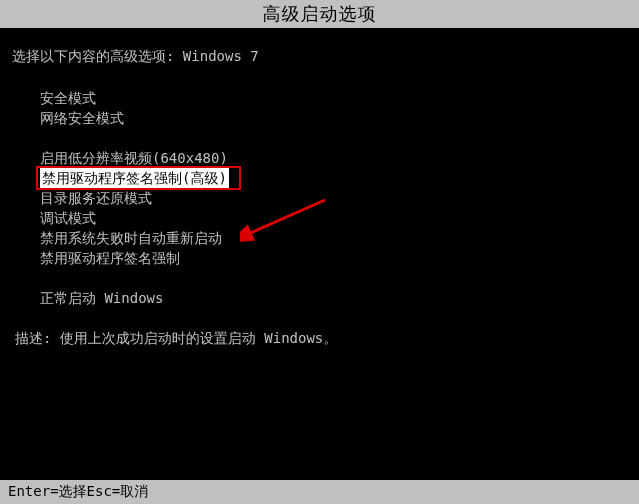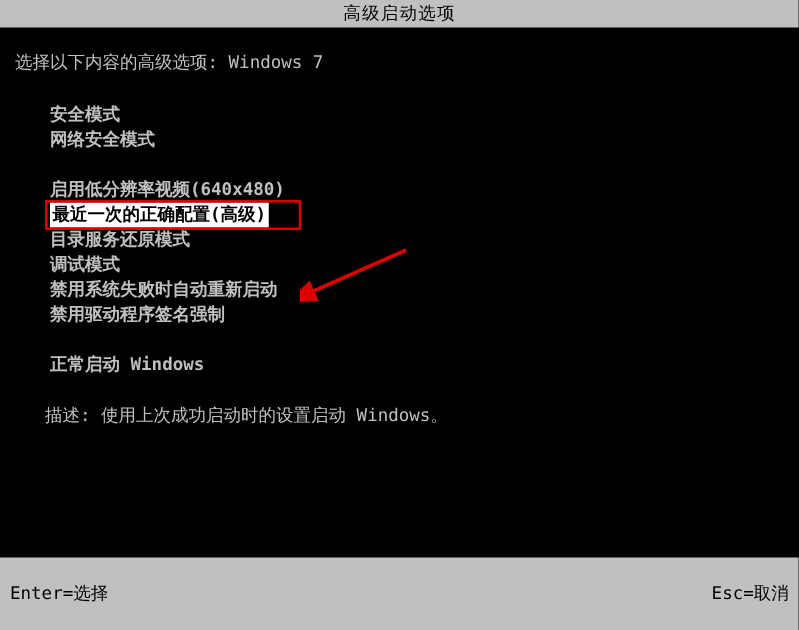--- a/index.html
+++ b/index.html
@@ -15,38 +15,37 @@
       width: 639px;
       height: 504px;
       position: relative;
       overflow: hidden;
     }
     .title-bar {
       background: #c0c0c0;
       color: #000;
       text-align: center;
       padding: 2px 0;
-      font-size: 14px;
+      font-size: 18px;
       letter-spacing: 1px;
     }
     .content {
       padding: 18px 12px 0 12px;
     }
     .intro {
       margin-bottom: 22px;
       line-height: 20px;
     }
     .menu {
       padding-left: 28px;
     }
     .menu-item {
       line-height: 20px;
       cursor: pointer;
       display: block;
-      font-weight: bold;
     }
     .spacer {
       height: 20px;
     }
     .selected-wrap {
       position: relative;
       display: block;
       margin-left: -28px;
       padding-left: 28px;
     }
@@ -66,33 +65,33 @@
       pointer-events: none;
     }
     .arrow {
       position: absolute;
       left: 240px;
       top: 195px;
       pointer-events: none;
     }
     .desc {
       margin-top: 22px;
-      margin-left: 24px;
+      margin-left: 3px;
     }
     .footer {
       position: absolute;
       bottom: 0;
       left: 0;
       right: 0;
       background: #c0c0c0;
       color: #000;
-      padding: 20px 8px;
+      padding: 3px 8px;
       font-size: 14px;
       display: flex;
-      justify-content: space-between;
+      justify-content: flex-start;
     }
   </style>
 </head>
 <body>
 
 <div class="title-bar">
   <span>高级启动选项</span>
 </div>
 
 <div class="content">
@@ -102,21 +101,21 @@
 
   <div class="menu">
     <span class="menu-item">安全模式</span>
     <span class="menu-item">网络安全模式</span>
 
     <div class="spacer"></div>
 
     <span class="menu-item">启用低分辨率视频(640x480)</span>
 
     <span class="selected-wrap menu-item">
-      <span class="selected">最近一次的正确配置(高级)</span>
+      <span class="selected">禁用驱动程序签名强制(高级)</span>
       <span class="red-box"></span>
     </span>
 
     <span class="menu-item">目录服务还原模式</span>
     <span class="menu-item">调试模式</span>
     <span class="menu-item">禁用系统失败时自动重新启动</span>
     <span class="menu-item">禁用驱动程序签名强制</span>
 
     <div class="spacer"></div>
 

